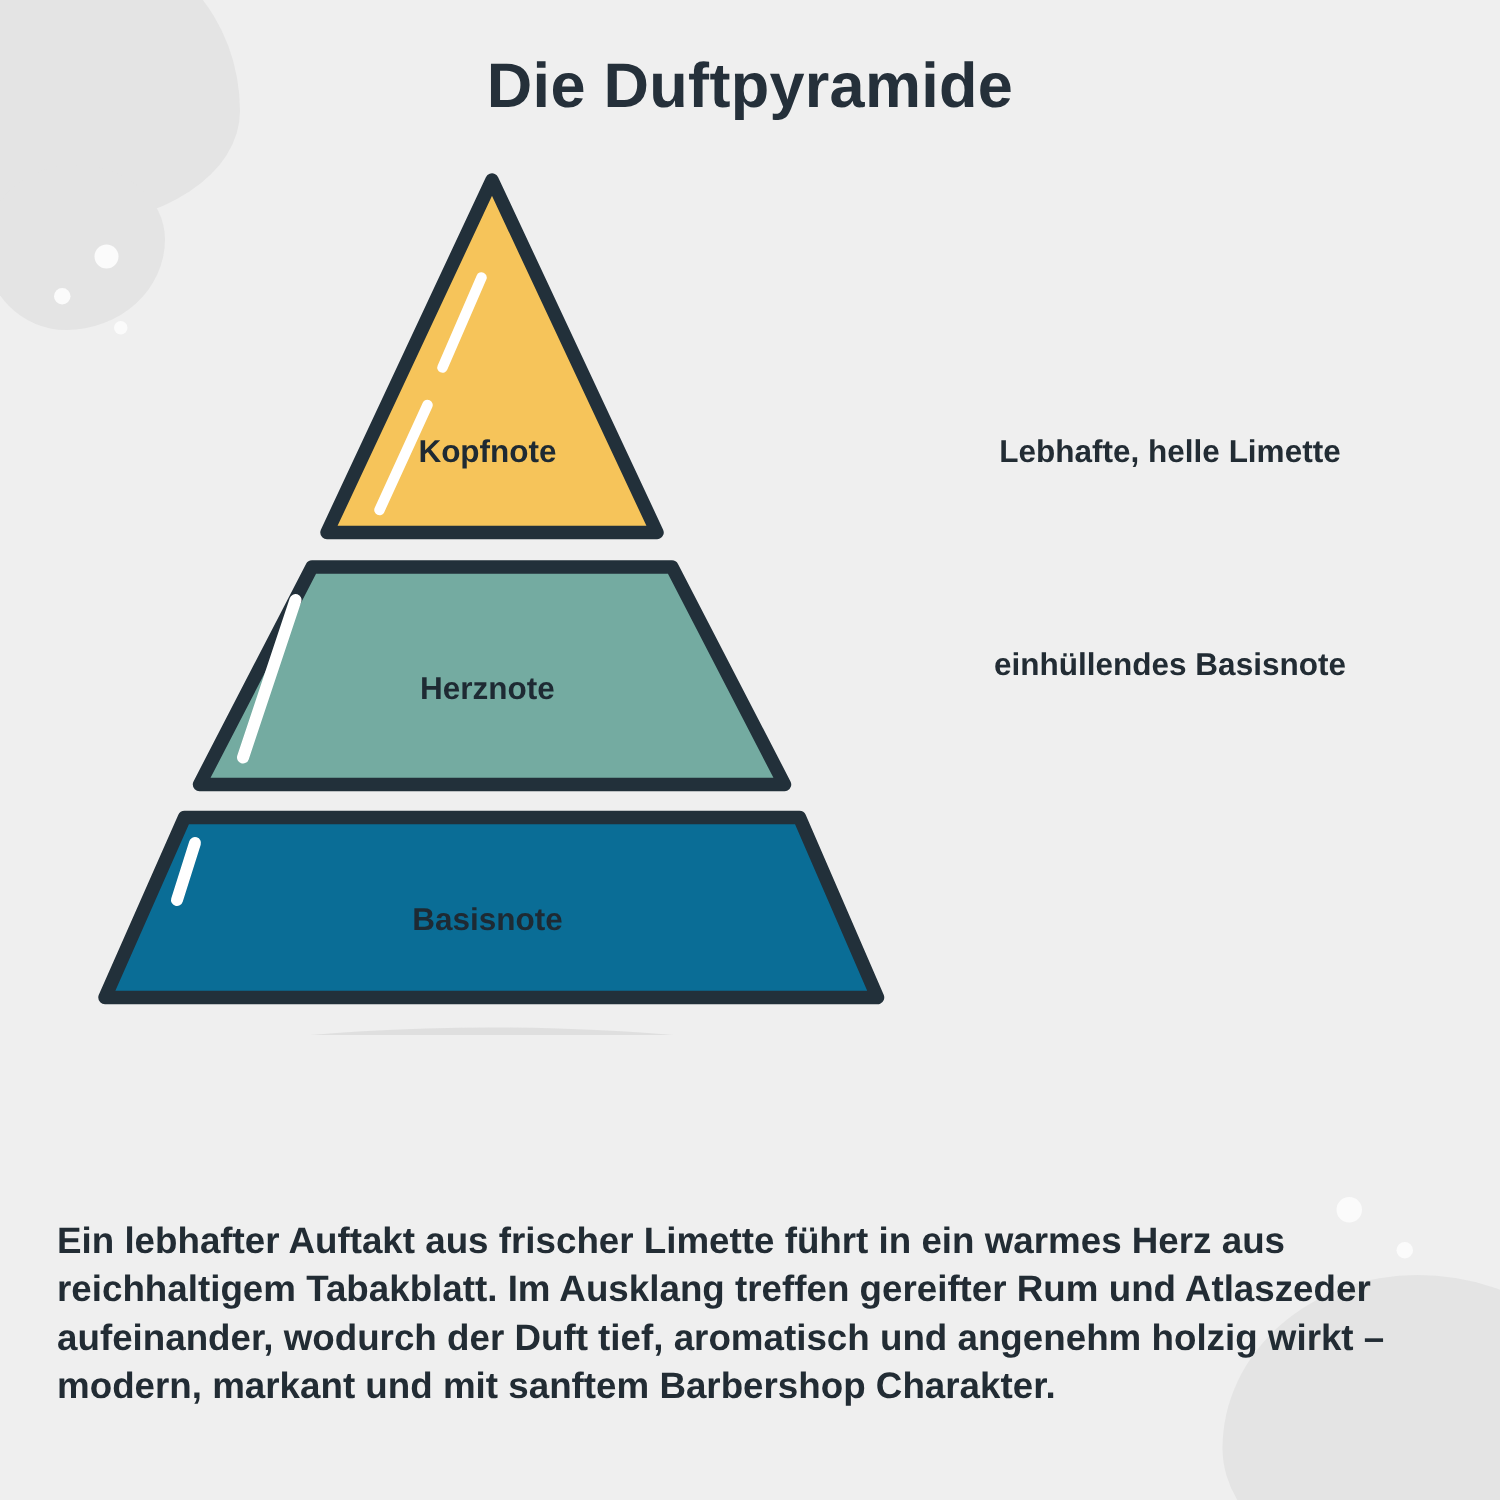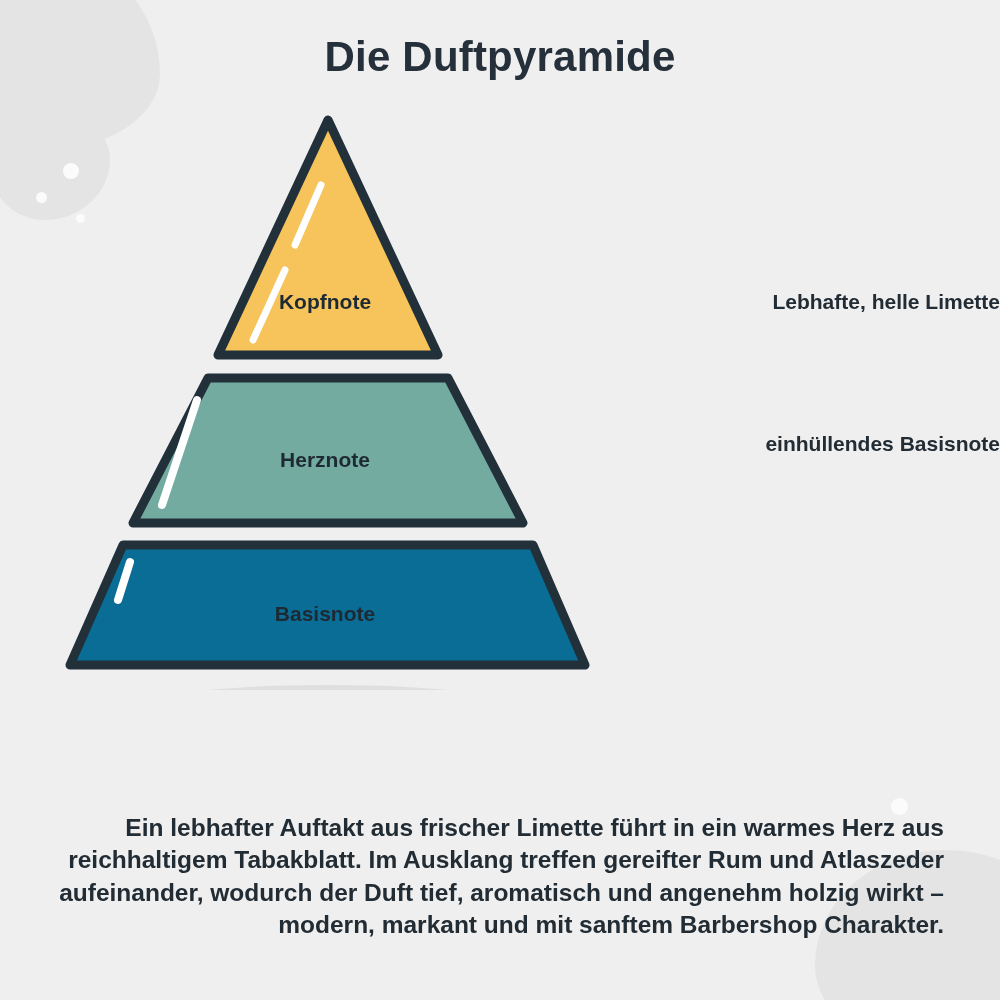--- a/index.html
+++ b/index.html
@@ -94,39 +94,39 @@
     text-align: center;
     left: 0;
   }
   .label-top  { top: 180px; }
   .label-mid  { top: 338px; }
   .label-base { top: 492px; text-align: center; }
 
   
   .desc {
     position: absolute;
-    left: 600px;
+    left: 580px;
     width: 400px;
-    text-align: right;
+    text-align: center;
     font-size: 21px;
     font-weight: bold;
     color: #222c34;
     line-height: 1.33;
   }
   .desc-top  { top: 288px; }
   .desc-mid  { top: 430px; }
   .desc-base { top: 585px; }
 
   
   .summary {
     position: absolute;
-    left: 24px;
+    left: 38px;
     width: 920px;
     top: 812px;
-    text-align: right;
+    text-align: left;
     font-size: 24.5px;
     font-weight: bold;
     color: #222c34;
     line-height: 1.32;
   }
 </style>
 </head>
 <body>
 
 <div class="stage">

